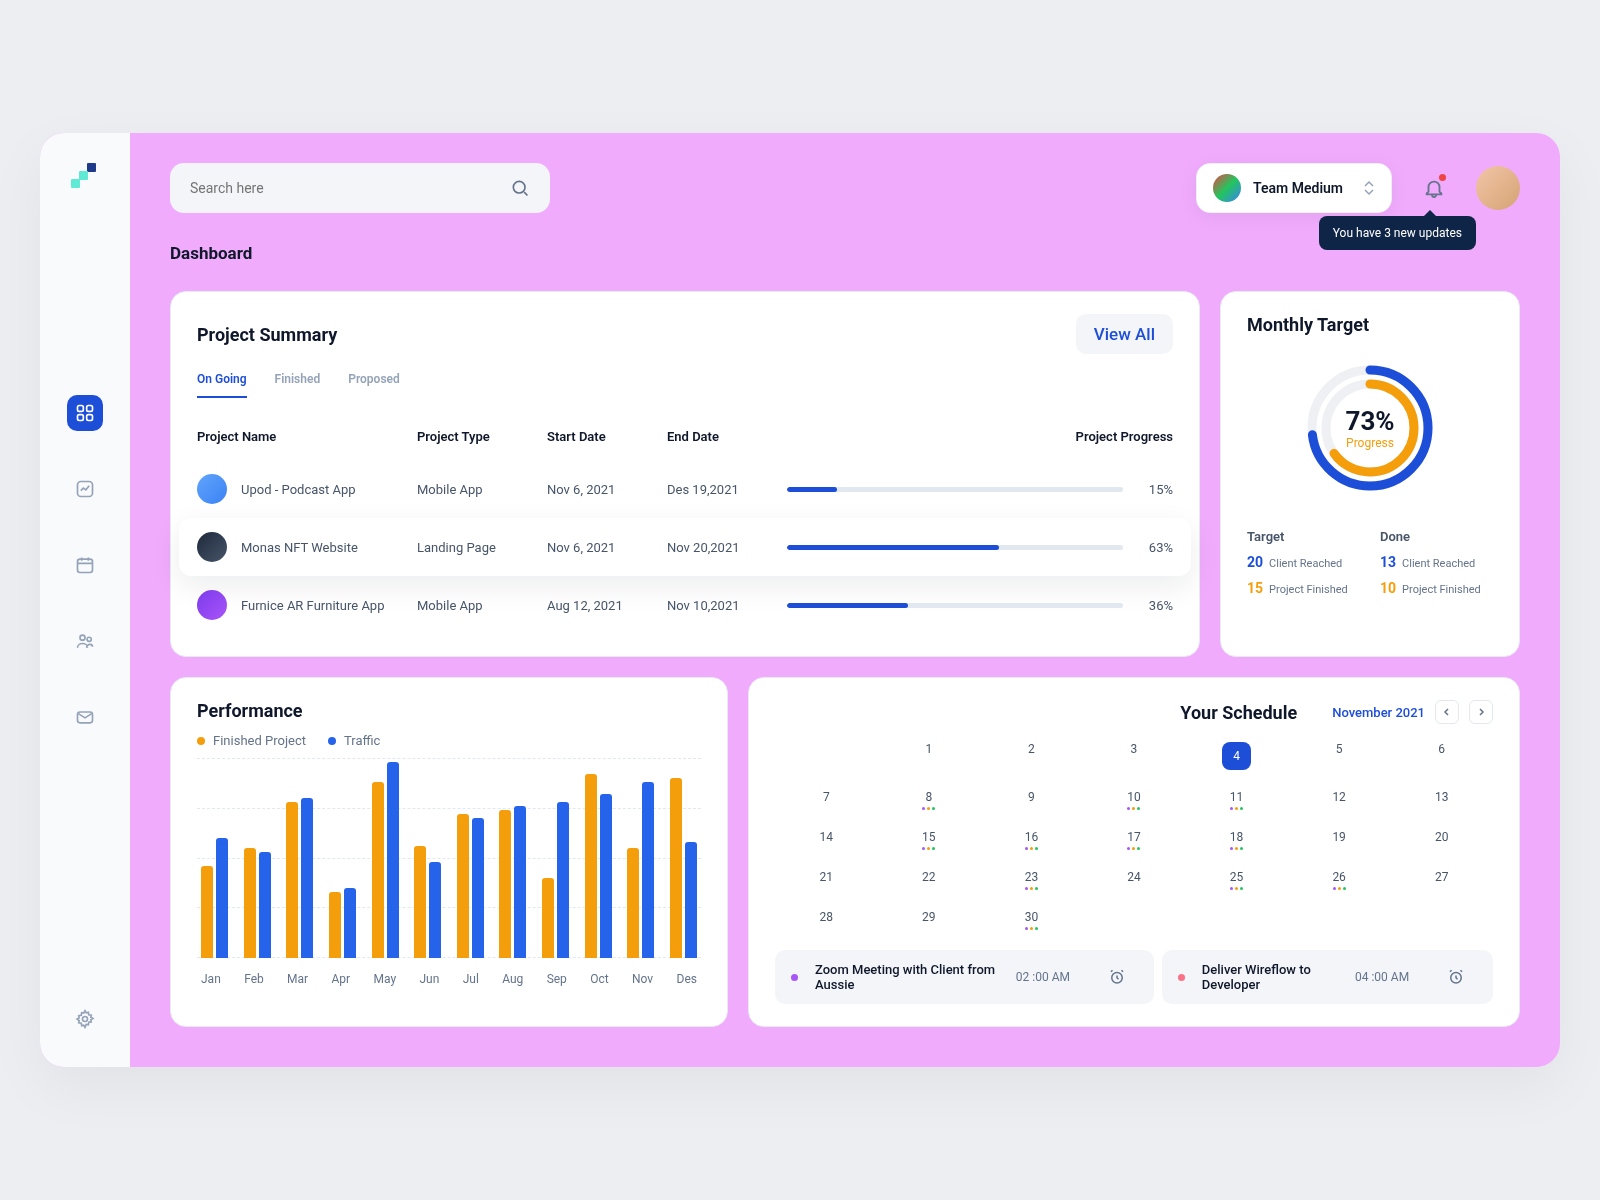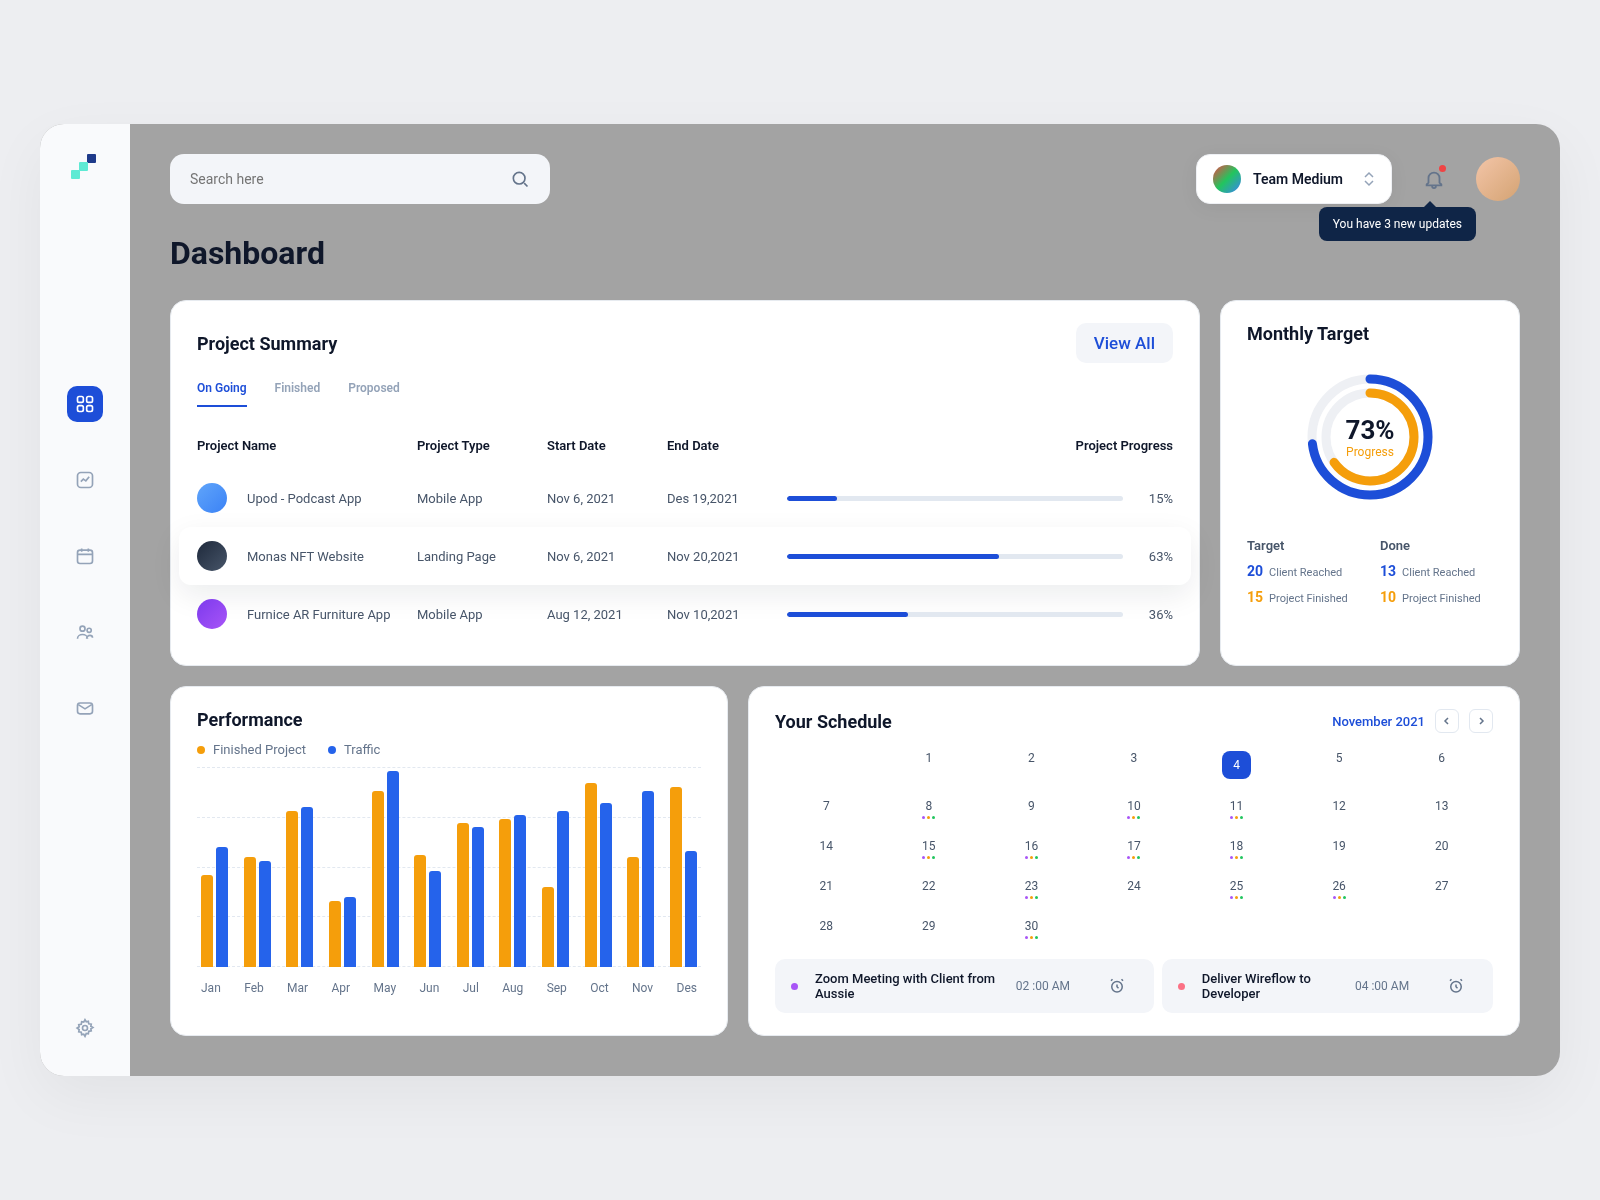--- a/index.html
+++ b/index.html
@@ -1,17 +1,17 @@
 <!DOCTYPE html>
 <html><head>
 <meta charset="utf-8">
 <style>
 * { margin: 0; padding: 0; box-sizing: border-box; font-family: -apple-system, BlinkMacSystemFont, 'Segoe UI', Roboto, sans-serif; }
 body { background: #edeef1; display: flex; align-items: center; justify-content: center; min-height: 100vh; padding: 40px; }
-.app { background: #a3a3a3; border-radius: 24px; width: 1556px; display: flex; overflow: hidden; box-shadow: 0 20px 60px rgba(0,0,0,0.05); }
+.app { background: #f0abfc; border-radius: 24px; width: 1556px; display: flex; overflow: hidden; box-shadow: 0 20px 60px rgba(0,0,0,0.05); }
 .sidebar { width: 90px; background: #f9fafc; display: flex; flex-direction: column; align-items: center; padding: 30px 0 30px; }
 .logo { margin-bottom: 200px; }
 .logo svg { width: 28px; height: 28px; }
 .nav { display: flex; flex-direction: column; gap: 40px; align-items: center; }
 .nav-item { width: 36px; height: 36px; display: flex; align-items: center; justify-content: center; border-radius: 10px; cursor: pointer; color: #94a3b8; }
 .nav-item.active { background: #1d4ed8; color: #fff; }
 .nav-item svg { width: 20px; height: 20px; }
 .settings-icon { margin-top: auto; color: #94a3b8; cursor: pointer; }
 
 .main { flex: 1; padding: 30px 40px 40px; }
@@ -24,37 +24,37 @@
 .team-name { font-weight: 600; font-size: 14px; color: #0f172a; }
 .team-arrows { display: flex; flex-direction: column; gap: 0; color: #94a3b8; margin-left: 8px; }
 .team-arrows svg { width: 12px; height: 8px; }
 .notif-wrap { position: relative; }
 .notif-bell { width: 44px; height: 44px; display: flex; align-items: center; justify-content: center; color: #64748b; cursor: pointer; position: relative; }
 .notif-dot { position: absolute; top: 8px; right: 10px; width: 7px; height: 7px; background: #ef4444; border-radius: 50%; }
 .tooltip { position: absolute; top: 50px; right: -20px; background: #0f2547; color: #fff; font-size: 12px; padding: 10px 14px; border-radius: 8px; white-space: nowrap; }
 .tooltip::before { content: ''; position: absolute; top: -6px; right: 40px; border-left: 6px solid transparent; border-right: 6px solid transparent; border-bottom: 6px solid #0f2547; }
 .avatar { width: 44px; height: 44px; border-radius: 50%; background: linear-gradient(135deg,#f3c5a8,#d4a373); }
 
-.page-title { font-size: 32px; font-weight: 700; color: #0f172a; margin-bottom: 28px; }
+.page-title { font-size: 17px; font-weight: 700; color: #0f172a; margin-bottom: 28px; }
 
 .row { display: flex; gap: 20px; }
 .card { border: 1px solid #e7ebf0; border-radius: 16px; padding: 22px 26px; background: #fff; }
 
 .project-summary { flex: 1; }
 .ps-head { display: flex; align-items: center; justify-content: space-between; margin-bottom: 18px; }
 .card-title { font-size: 18px; font-weight: 700; color: #0f172a; }
 .view-all { background: #f3f5f9; border: none; border-radius: 10px; padding: 10px 18px; font-size: 17px; color: #1d4ed8; font-weight: 500; cursor: pointer; }
 .tabs { display: flex; gap: 28px; border-bottom: 1px solid transparent; margin-bottom: 22px; }
 .tab { font-size: 12px; font-weight: 600; color: #94a3b8; padding-bottom: 10px; cursor: pointer; }
 .tab.active { color: #1d4ed8; border-bottom: 2px solid #1d4ed8; }
 
 .table-head { display: grid; grid-template-columns: 220px 130px 120px 120px 1fr; font-size: 13px; font-weight: 600; color: #0f172a; padding: 8px 0 16px; }
 .table-row { display: grid; grid-template-columns: 220px 130px 120px 120px 1fr; align-items: center; font-size: 13px; color: #475569; padding: 14px 0; border-radius: 12px; }
 .table-row.hl { background: #fff; box-shadow: 0 10px 30px rgba(15,23,42,0.08); margin: 0 -18px; padding: 14px 18px; }
-.proj-cell { display: flex; align-items: center; gap: 20px; }
+.proj-cell { display: flex; align-items: center; gap: 14px; }
 .proj-ava { width: 30px; height: 30px; border-radius: 50%; flex-shrink: 0; }
 .ava1 { background: linear-gradient(135deg,#60a5fa,#3b82f6); }
 .ava2 { background: linear-gradient(135deg,#1e293b,#475569); }
 .ava3 { background: linear-gradient(135deg,#7c3aed,#a855f7); }
 .prog-cell { display: flex; align-items: center; gap: 14px; justify-content: flex-end; }
 .prog-bar { flex: 1; height: 5px; background: #e2e8f0; border-radius: 4px; overflow: hidden; }
 .prog-fill { height: 100%; background: #1d4ed8; border-radius: 4px; }
 .prog-pct { font-size: 13px; color: #475569; width: 36px; text-align: right; }
 
 .monthly-target { width: 300px; }
@@ -80,21 +80,21 @@
 .chart-grid { position: absolute; inset: 0; display: flex; flex-direction: column; justify-content: space-between; }
 .chart-line { border-top: 1px dashed #e2e8f0; height: 0; }
 .bars { position: absolute; inset: 0; display: flex; align-items: flex-end; justify-content: space-between; padding: 0 4px; }
 .bar-group { display: flex; gap: 3px; align-items: flex-end; height: 100%; }
 .bar { width: 12px; border-radius: 3px 3px 0 0; }
 .bar-o { background: #f59e0b; }
 .bar-b { background: #2563eb; }
 .x-axis { display: flex; justify-content: space-between; padding: 14px 4px 0; font-size: 12px; color: #64748b; }
 
 .schedule { flex: 1; }
-.sched-head { display: flex; align-items: center; justify-content: space-between; }
+.sched-head { display: flex; align-items: center; justify-content: flex-end; gap: 35px; }
 .sched-nav { display: flex; align-items: center; gap: 10px; }
 .sched-month { font-size: 13px; color: #1d4ed8; font-weight: 500; }
 .nav-btn { width: 24px; height: 24px; border: 1px solid #e2e8f0; border-radius: 6px; display: flex; align-items: center; justify-content: center; color: #64748b; cursor: pointer; }
 .cal-head { display: grid; grid-template-columns: repeat(7,1fr); font-size: 12px; font-weight: 600; color: #0f172a; margin-top: 18px; text-align: center; }
 .cal-grid { display: grid; grid-template-columns: repeat(7,1fr); row-gap: 8px; margin-top: 12px; }
 .cal-day { text-align: center; font-size: 12px; color: #475569; padding: 6px 0; position: relative; cursor: pointer; }
 .cal-day.selected span { background: #1d4ed8; color: #fff; border-radius: 8px; padding: 7px 11px; display: inline-block; }
 .cal-dots { display: flex; gap: 2px; justify-content: center; margin-top: 3px; }
 .cal-dot { width: 3px; height: 3px; border-radius: 50%; }
 .cd-pu { background: #a855f7; }

